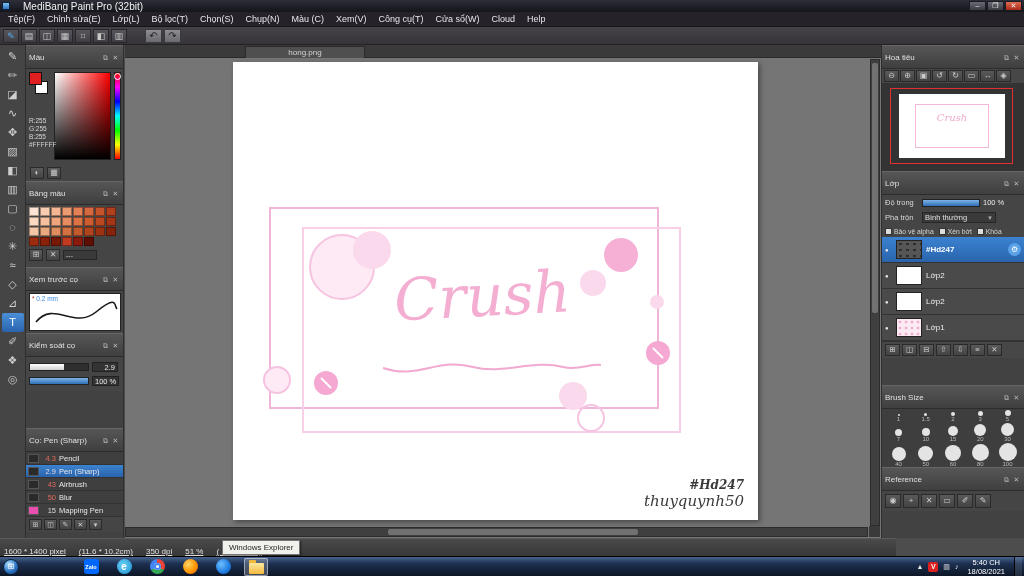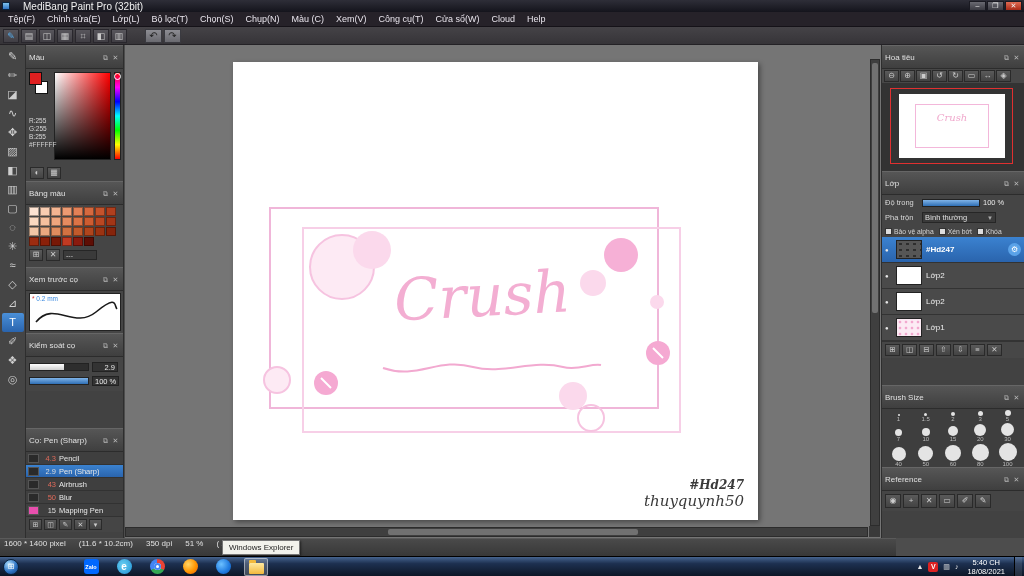--- a/index.html
+++ b/index.html
@@ -147,21 +147,21 @@
   .bs-row { display:flex; justify-content:space-between; }
   .bs-cell { width:25px; display:flex; flex-direction:column; align-items:center; justify-content:flex-end; }
   .bs-dot { background:#e4e4e4; border-radius:50%; }
   .bs-label { font-size:6px; color:#bbb; line-height:7px; }
 
   
   .ref-icons { display:flex; gap:2px; padding:3px; flex:none; }
   .rf-btn { width:16px; height:14px; background:linear-gradient(#5a5a5a,#434343); border:1px solid #2a2a2a; color:#ccc; font-size:8px; line-height:12px; text-align:center; }
 
   
-  .statusbar { position:absolute; left:0; top:538px; width:896px; height:18px; background:linear-gradient(#4a4a4a,#383838); border-top:1px solid #5a5a5a; display:flex; align-items:flex-start; padding-left:4px; gap:13px; }
+  .statusbar { position:absolute; left:0; top:538px; width:896px; height:18px; background:linear-gradient(#4a4a4a,#383838); border-top:1px solid #5a5a5a; display:flex; align-items:flex-end; padding-left:4px; gap:13px;text-decoration:underline; }
   .status-item { font-size:8px; color:#e0e0e0; white-space:nowrap; }
   .status-tip { position:absolute; left:222px; top:1px; height:15px; background:#f2f2ec; border:1px solid #767676; color:#222; font-size:8px; line-height:13px; padding:0 6px; box-shadow:1px 1px 2px rgba(0,0,0,.5); }
 
   
   .taskbar { position:absolute; left:0; top:556px; width:1024px; height:20px; background:linear-gradient(#46648f,#1d3050 35%,#0c1626); border-top:1px solid #000; display:flex; align-items:center; }
   .start-orb { width:16px; height:16px; margin-left:3px; border-radius:50%; background:radial-gradient(circle at 35% 30%, #aee0ff, #2f74c4 55%, #123c78); border:1px solid #0a2440; color:#fff; font-size:8px; line-height:14px; text-align:center; }
   .tb-apps { display:flex; gap:9px; margin-left:60px; }
   .tb-app { width:24px; height:18px; display:flex; align-items:center; justify-content:center; border-radius:2px; }
   .tb-app.active { background:rgba(255,255,255,.22); border:1px solid rgba(255,255,255,.45); }
   .tb-ic { width:15px; height:15px; display:flex; align-items:center; justify-content:center; color:#fff; position:relative; }
@@ -401,20 +401,23 @@
       <span class="bi-btn"><span>⊞</span></span>
           <span class="bi-btn"><span>◫</span></span>
           <span class="bi-btn"><span>✎</span></span>
           <span class="bi-btn"><span>✕</span></span>
           <span class="bi-btn"><span>▾</span></span>
         </div>
       <div class="panel-gap" style="height:6px"></div>
     </div>
 
     <div class="canvas-area">
+      <div class="doc-tabbar">
+        <span class="doc-tab">hong.png</span>
+      </div>
       <div class="doc">
         <svg class="art-svg" width="525" height="458" viewBox="0 0 525 458">
           <rect x="37" y="146" width="388" height="200" fill="none" stroke="#f0b6d9" stroke-width="2"></rect>
           <rect x="70" y="166" width="377" height="204" fill="none" stroke="#f7cfe7" stroke-width="2"></rect>
           <circle cx="109" cy="205" r="32" fill="#fdeaf4" stroke="#f6c3e0" stroke-width="2"></circle>
           <circle cx="139" cy="188" r="19" fill="#fbd9ec"></circle>
           <circle cx="388" cy="193" r="17" fill="#f6b0d6"></circle>
           <circle cx="360" cy="221" r="13" fill="#fbd9ec"></circle>
           <circle cx="424" cy="240" r="7" fill="#fbd9ec"></circle>
           <circle cx="425" cy="291" r="12" fill="#f5a9d2"></circle>

